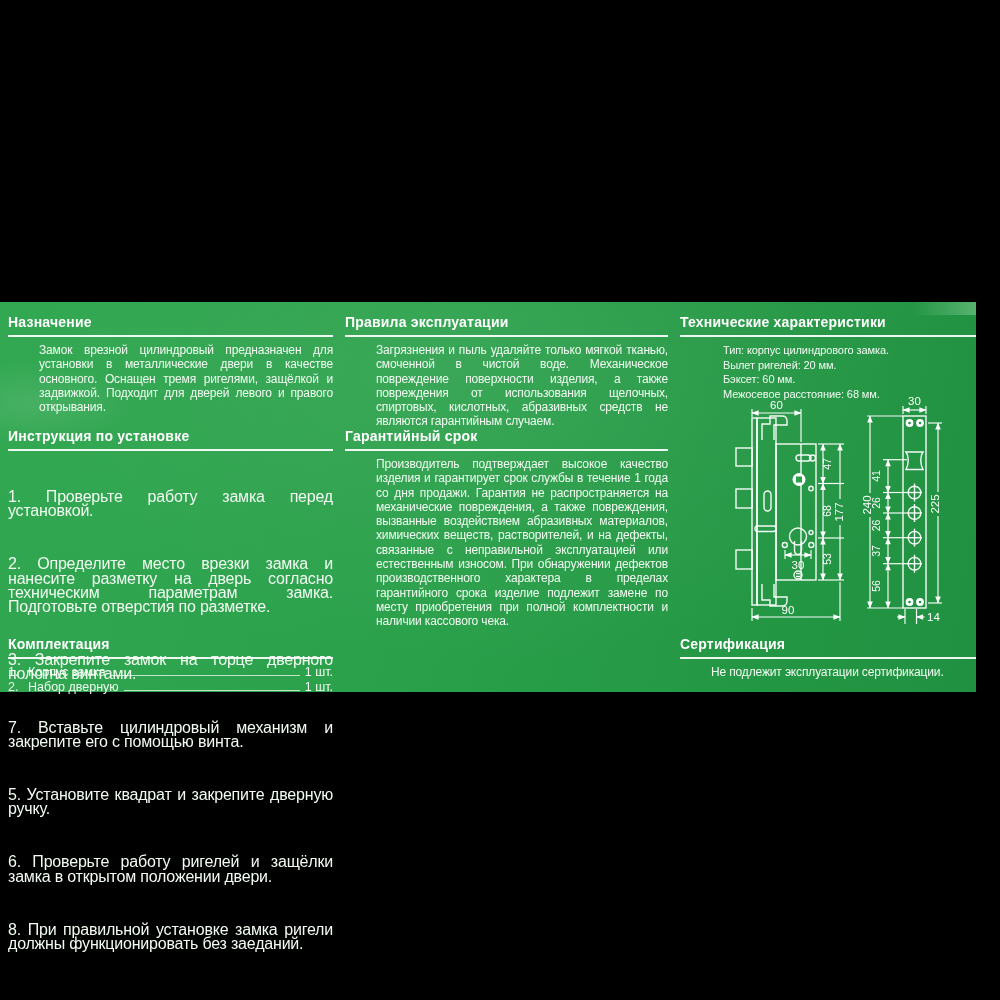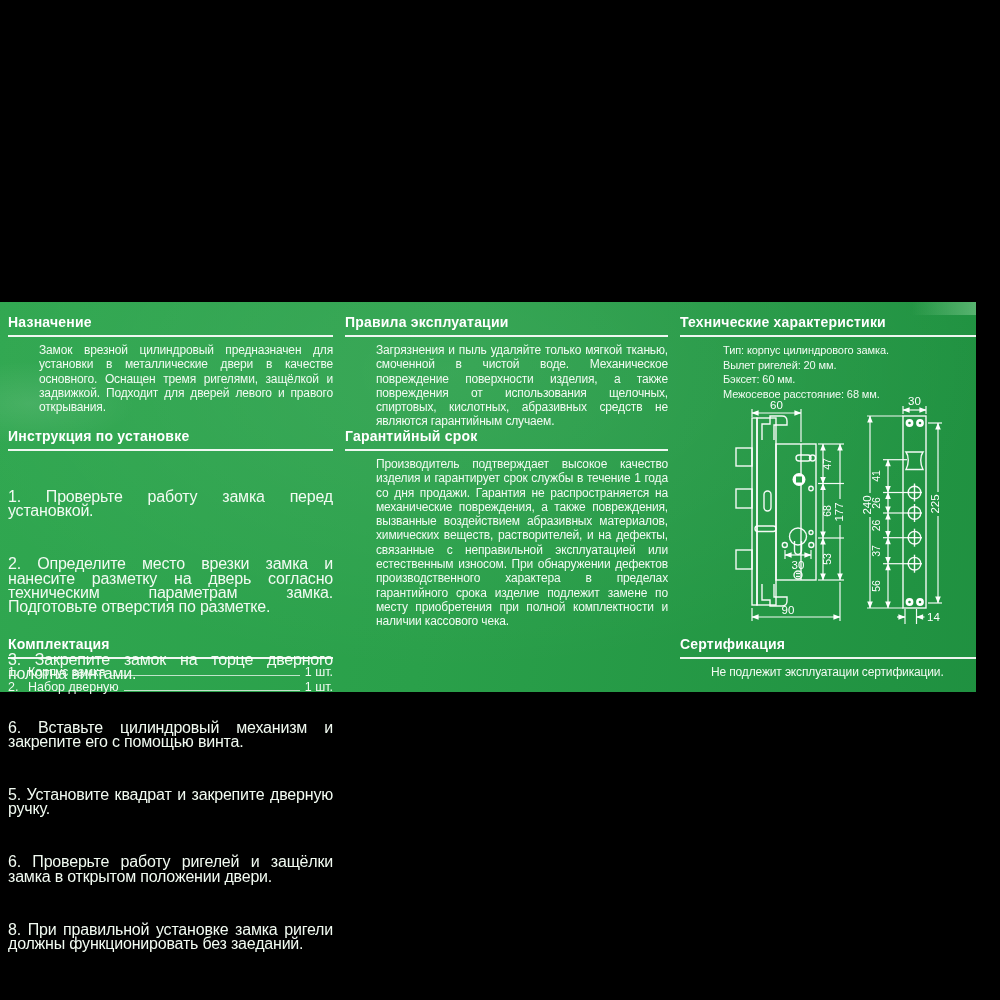--- a/index.html
+++ b/index.html
@@ -40,21 +40,21 @@
       <div class="rule"></div>
       <div class="body">Замок врезной цилиндровый предназначен для установки в металлические двери в качестве основного. Оснащен тремя ригелями, защёлкой и задвижкой. Подходит для дверей левого и правого открывания.</div>
     </div>
 
     <div class="sec list" style="left:8px;top:126px;width:325px;">
       <div class="sec-h">Инструкция по установке</div>
       <div class="rule"></div>
       <div class="li">1. Проверьте работу замка перед установкой.</div>
       <div class="li">2. Определите место врезки замка и нанесите разметку на дверь согласно техническим параметрам замка. Подготовьте отверстия по разметке.</div>
       <div class="li">3. Закрепите замок на торце дверного полотна винтами.</div>
-      <div class="li">6. Вставьте цилиндровый механизм и закрепите его с помощью винта.</div>
+      <div class="li">7. Вставьте цилиндровый механизм и закрепите его с помощью винта.</div>
       <div class="li">5. Установите квадрат и закрепите дверную ручку.</div>
       <div class="li">6. Проверьте работу ригелей и защёлки замка в открытом положении двери.</div>
       <div class="li">8. При правильной установке замка ригели должны функционировать без заеданий.</div>
     </div>
 
     <div class="sec" style="left:8px;top:334px;width:325px;">
       <div class="sec-h">Комплектация</div>
       <div class="rule"></div>
       <div class="krow">
         <span class="num">1.</span>

